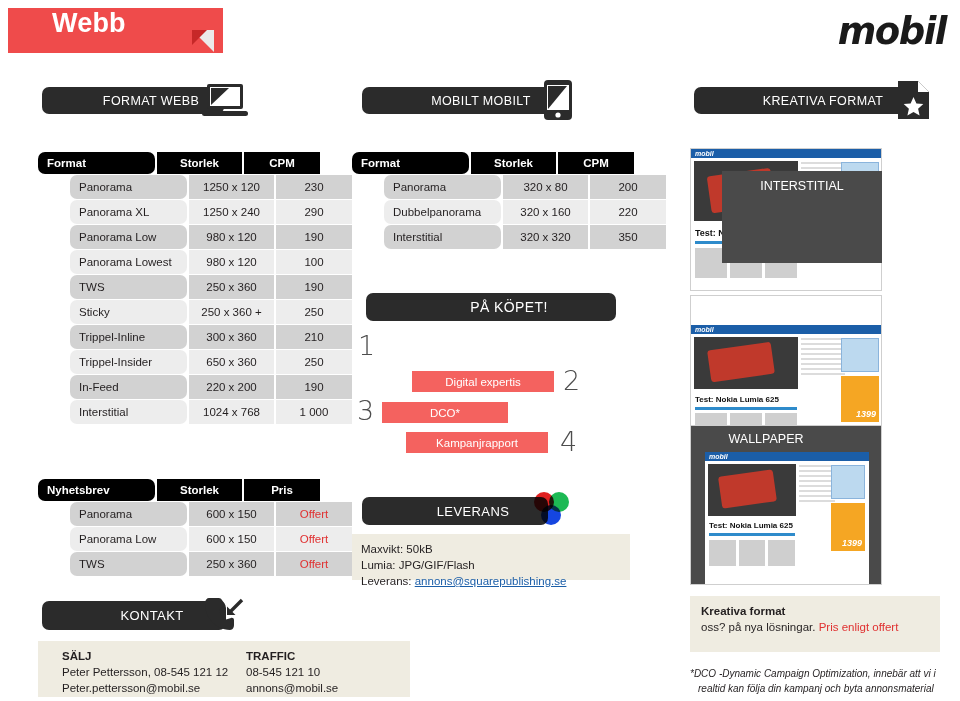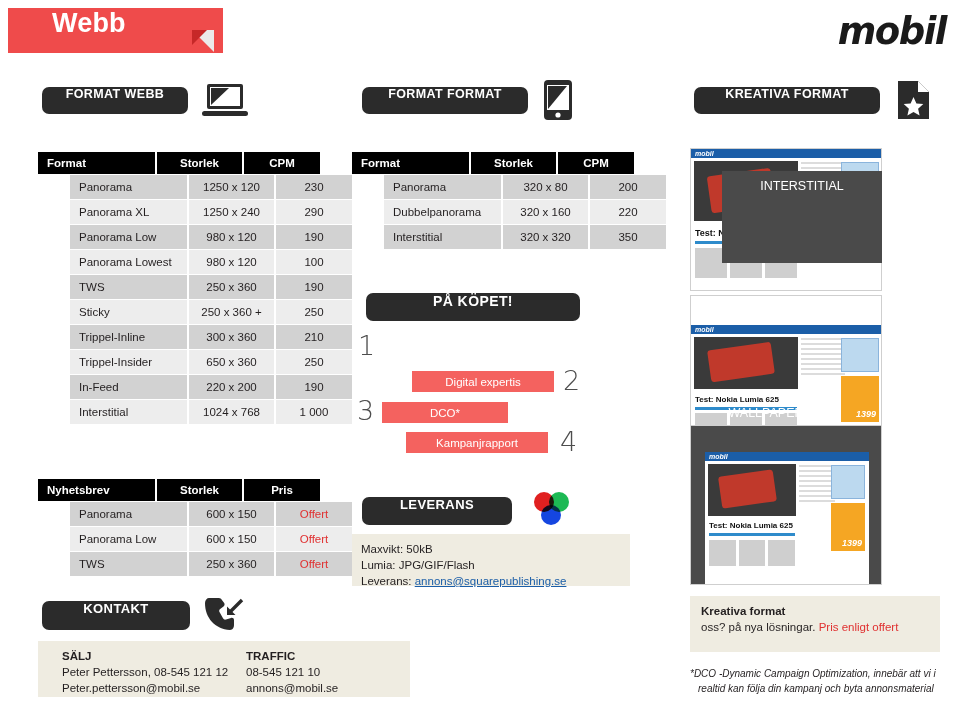--- a/index.html
+++ b/index.html
@@ -20,35 +20,35 @@
       border-left:15px solid #c62828;border-bottom:15px solid transparent;}
   .ribbon-shadow{position:absolute;left:192px;top:30px;width:0;height:0;
       border-right:22px solid #ebebeb;border-bottom:22px solid transparent;}
 
   
   .brand{position:absolute;right:14px;top:10px;font-size:37px;font-weight:bold;
     font-style:italic;letter-spacing:-1.5px;color:#1a1a1a;font-family:"DejaVu Sans",sans-serif;}
 
   
   .pill{position:absolute;background:#2b2b2b;border-radius:7px;color:#fff;
-     display:flex;justify-content:center;
-     font-size:12.5px;font-weight:bold;letter-spacing:.4px;}
+     display:flex;align-items:center;justify-content:center;
+     font-size:12.5px;font-weight:normal;letter-spacing:.4px;padding-left:36px;}
 
   
   .icon-wrap{position:absolute;}
 
   
   .tbl{position:absolute;}
   .trow{display:flex;width:100%;}
   .trow + .trow{margin-top:1px;padding-left:32px;}
   .thead .tc{background:#000;color:#fff;font-weight:bold;font-size:11.5px;padding:5px 0;}
   .thead .tc:first-child{text-align:left;padding-left:9px;}
   .tc{font-size:11.5px;color:#231f20;padding:6px 0;text-align:center;
       box-sizing:border-box;}
-  .tc.c1{flex:0 0 117px;text-align:left;padding-left:9px;}
+  .tc.c1{flex:0 0 117px;text-align:left;padding-left:9px;border-radius:7px;}
   .tc.c2{flex:0 0 85px;margin-left:2px;}
   .tc.c3{flex:0 0 76px;margin-left:2px;}
   .rA .tc{background:#d2d2d2;}
   .rB .tc{background:#ededed;}
   .price{color:#e03131;}
 
   
   .step{position:absolute;background:#f4625f;color:#fff;font-size:11.5px;
     display:flex;align-items:center;justify-content:center;height:21px;}
   .stepnum{position:absolute;font-size:27px;color:#4d4d4d;font-family:"DejaVu Sans",sans-serif;font-weight:300;line-height:27px;}
@@ -104,21 +104,21 @@
   <div class="icon-wrap" style="left:202px;top:82px;">
     <svg width="46" height="38" viewBox="0 0 46 38">
       <rect x="5" y="2" width="36" height="25" rx="2" fill="#2b2b2b"></rect>
       <rect x="8" y="5" width="30" height="19" fill="#fff"></rect>
       <polygon points="9,23 9,6 27,6" fill="#2b2b2b"></polygon>
       <rect x="0" y="29" width="46" height="5" rx="2.5" fill="#2b2b2b"></rect>
     </svg>
   </div>
 
   <div class="pill" style="left:362px;top:87px;width:166px;height:27px;">
-    <span>FORMAT FORMAT</span>
+    <span>MOBILT MOBILT</span>
   </div>
   <div class="icon-wrap" style="left:543px;top:79px;">
     <svg width="30" height="42" viewBox="0 0 30 42">
       <rect x="1" y="1" width="28" height="40" rx="4" fill="#2b2b2b"></rect>
       <rect x="4" y="6" width="22" height="25" fill="#fff"></rect>
       <polygon points="5,30 5,7 24,7" fill="#2b2b2b"></polygon>
       <circle cx="15" cy="36" r="2.6" fill="#fff"></circle>
     </svg>
   </div>
 
@@ -259,21 +259,21 @@
   </div>
 
   <div class="pill" style="left:362px;top:497px;width:150px;height:28px;">
     <span style="font-size:13px;">LEVERANS</span>
   </div>
   <div class="rgb" style="left:534px;top:492px;width:46px;height:40px;">
     <span style="left:0px;top:0px;background:#e02020;"></span>
     <span style="left:15px;top:0px;background:#1db954;"></span>
     <span style="left:7px;top:13px;background:#1546e0;"></span>
   </div>
-  <div class="infobox" style="left:352px;top:534px;width:278px;height:52px;padding:7px 0 0 9px;box-sizing:border-box;">
+  <div class="infobox" style="left:352px;top:534px;width:278px;height:46px;padding:7px 0 0 9px;box-sizing:border-box;">
     <div>Maxvikt: 50kB</div>
     <div>Lumia: JPG/GIF/Flash</div>
     <div>
       <span>Leverans: </span><a class="link" href="#">annons@squarepublishing.se</a>
     </div>
   </div>
 
   <div class="pill" style="left:42px;top:601px;width:148px;height:29px;">
     <span style="font-size:13px;">KONTAKT</span>
   </div>
@@ -400,21 +400,21 @@
           <div class="sline" style="width:40px;"></div>
             <div class="sline" style="width:36px;"></div>
         </div>
         <div class="sbluebox" style="left:126px;top:4px;width:34px;height:34px;"></div>
         <div class="sbox" style="left:126px;top:42px;width:34px;height:48px;">
           <b>1399</b>
         </div>
       </div>
     </div>
   </div>
-  <div class="overlay-label" style="left:690px;top:400px;width:152px;height:26px;background:transparent;">
+  <div class="overlay-label" style="left:690px;top:426px;width:152px;height:26px;background:transparent;">
     <span>WALLPAPER</span>
   </div>
 
   <div class="infobox" style="left:690px;top:596px;width:250px;height:56px;padding:7px 0 0 11px;box-sizing:border-box;">
     <div class="b">Kreativa format</div>
     <div>
       <span>oss? på nya lösningar. </span><span class="price">Pris enligt offert</span>
     </div>
   </div>
 

